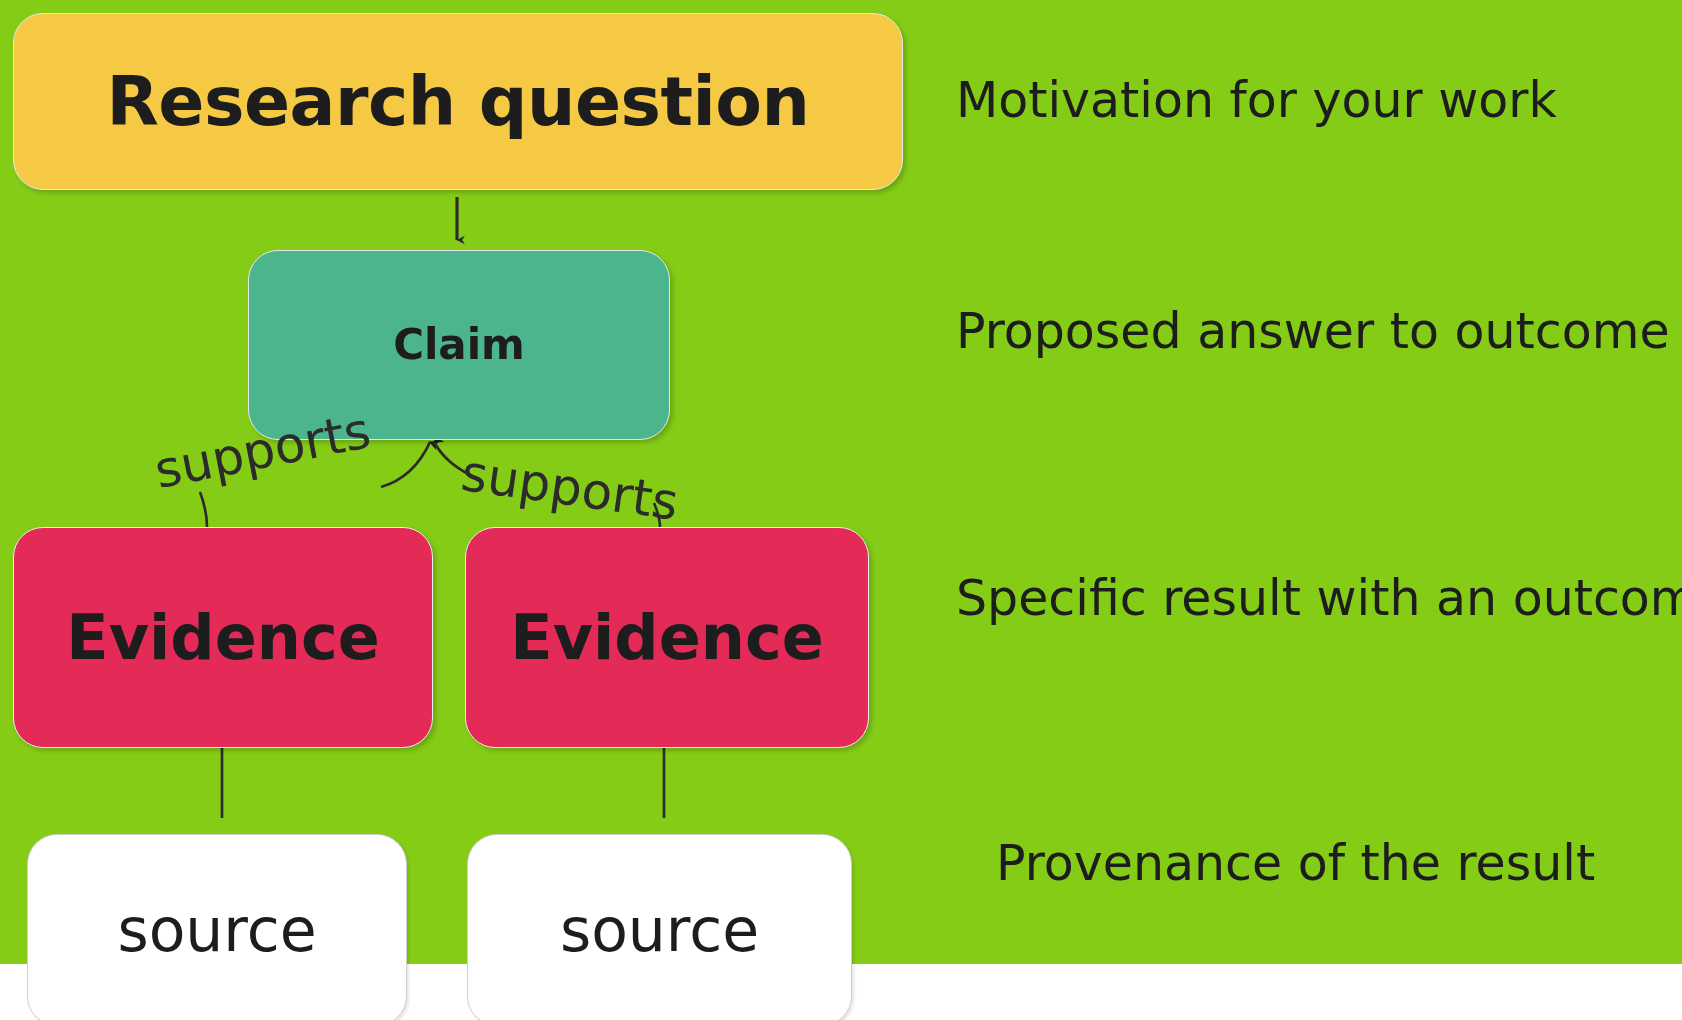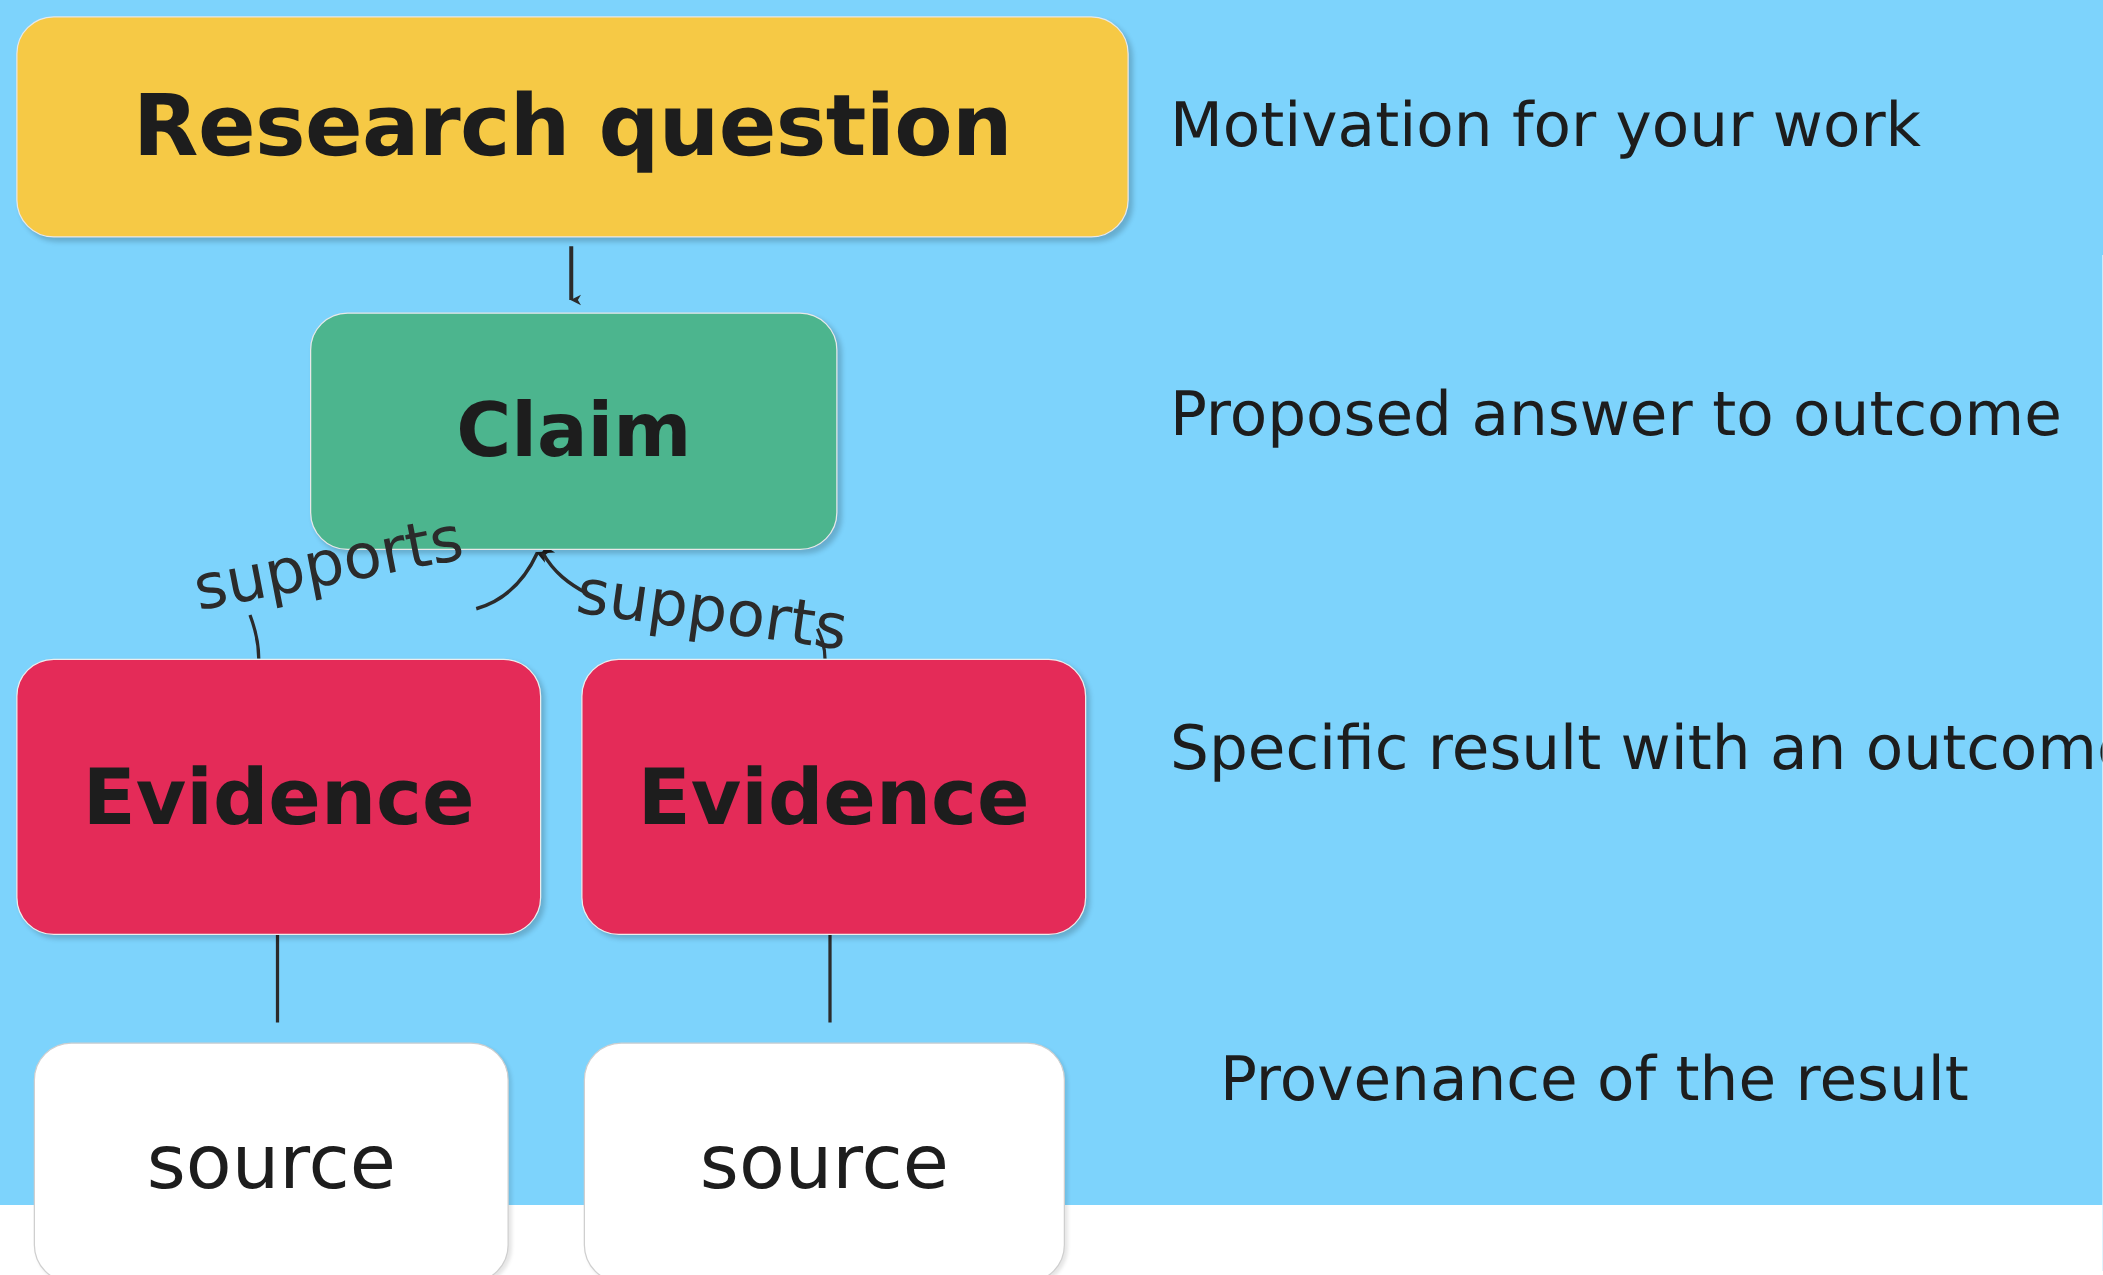--- a/index.html
+++ b/index.html
@@ -10,21 +10,21 @@
   body {
     width: 1682px;
     height: 1020px;
     font-family: "DejaVu Sans", sans-serif;
     overflow: hidden;
   }
   #canvas {
     position: relative;
     width: 1682px;
     height: 964px;
-    background: #7dd3fc;
+    background: #84cc16;
   }
 
   
   .node {
     position: absolute;
     box-sizing: border-box;
     display: flex;
     align-items: center;
     justify-content: center;
     border-radius: 30px;
@@ -47,21 +47,21 @@
   }
 
   .node-claim {
     left: 248px;
     top: 250px;
     width: 422px;
     height: 190px;
     background: #4CB58E;
     border: 1px solid #e8e8e8;
     font-weight: bold;
-    font-size: 60px;
+    font-size: 42px;
   }
 
   .node-evidence {
     top: 527px;
     height: 221px;
     background: #E42B58;
     border: 1px solid #ededed;
     font-weight: bold;
     font-size: 62px;
     text-align: right;
@@ -99,21 +99,21 @@
   .edge-label.supports-right {
     left: 466px;
     top: 444px;
     transform: rotate(8deg);
     transform-origin: left top;
   }
 
   
   .caption {
     position: absolute;
-    left: 936px;
+    left: 956px;
     font-size: 49px;
     color: #1d1d1d;
     white-space: nowrap;
     font-weight: 400;
   }
   .caption.c1 { top: 72px;  }
   .caption.c2 { top: 303px; }
   .caption.c3 { top: 570px; }
   .caption.c4 { top: 835px; margin-left: 40px; }
 

